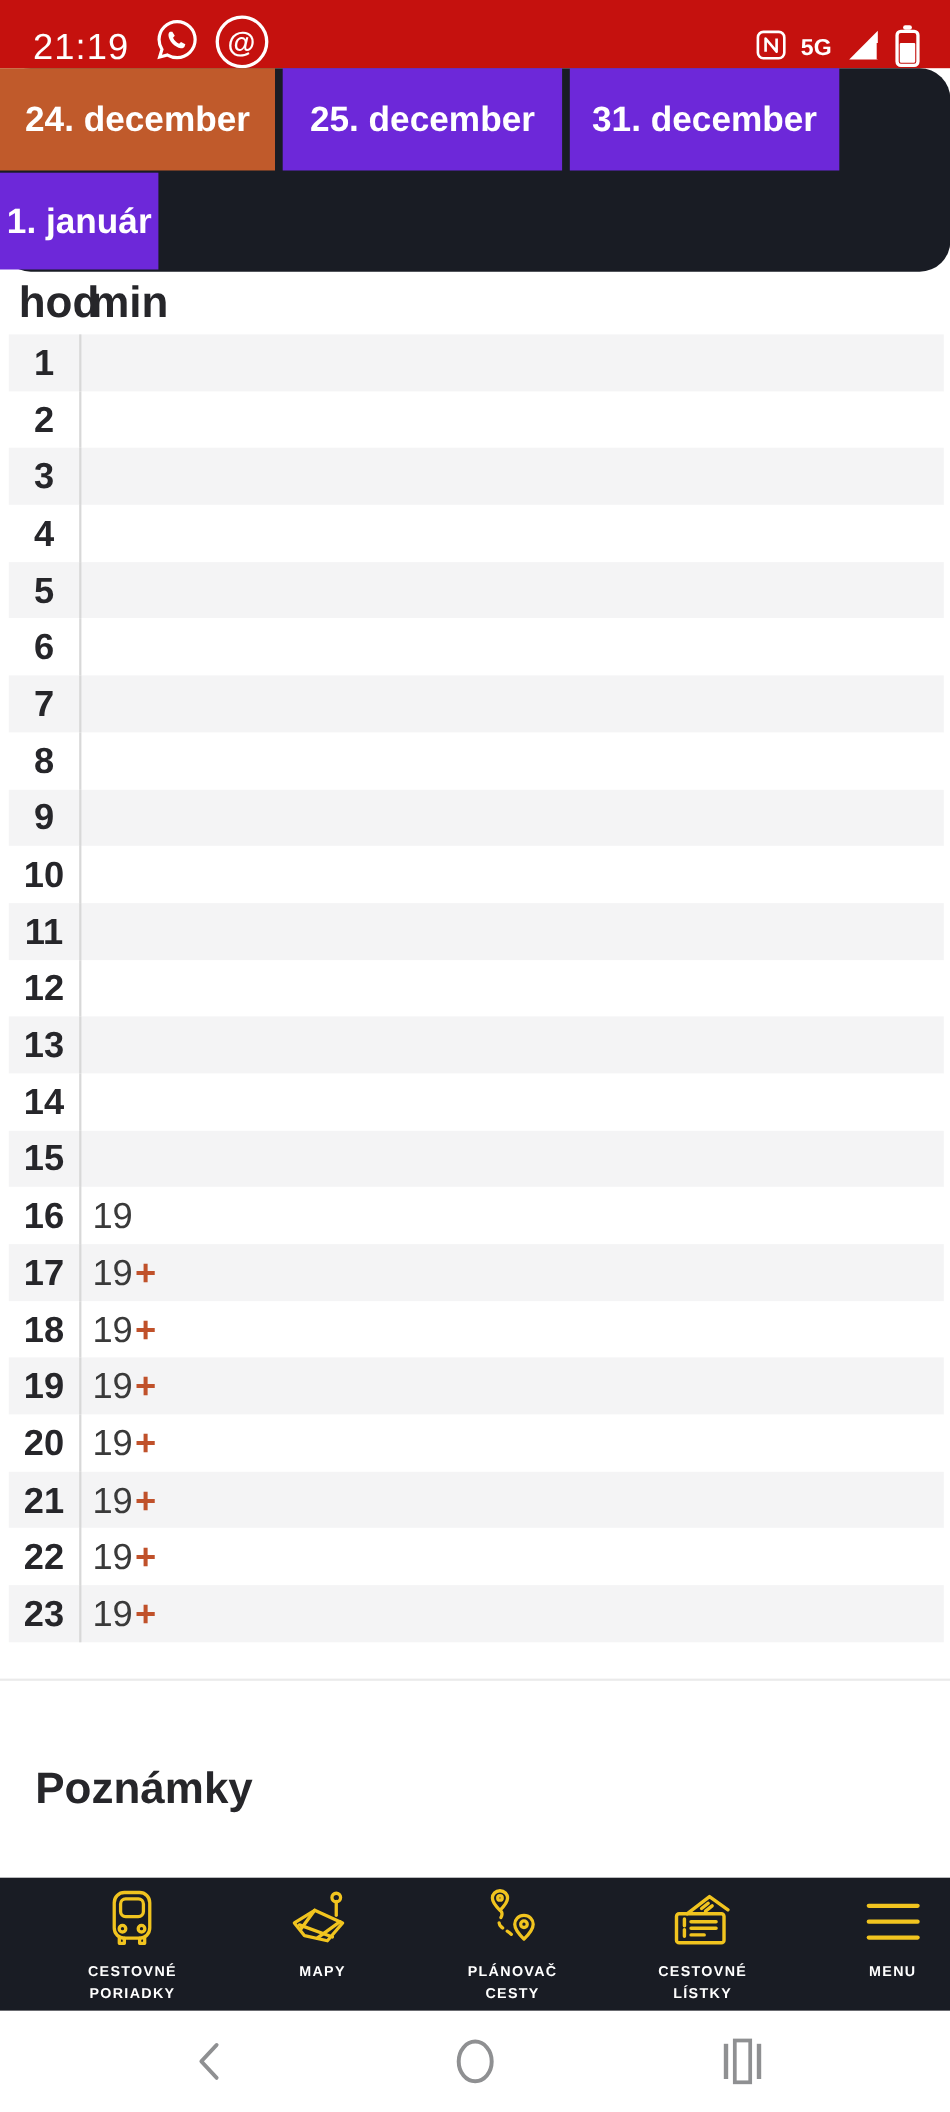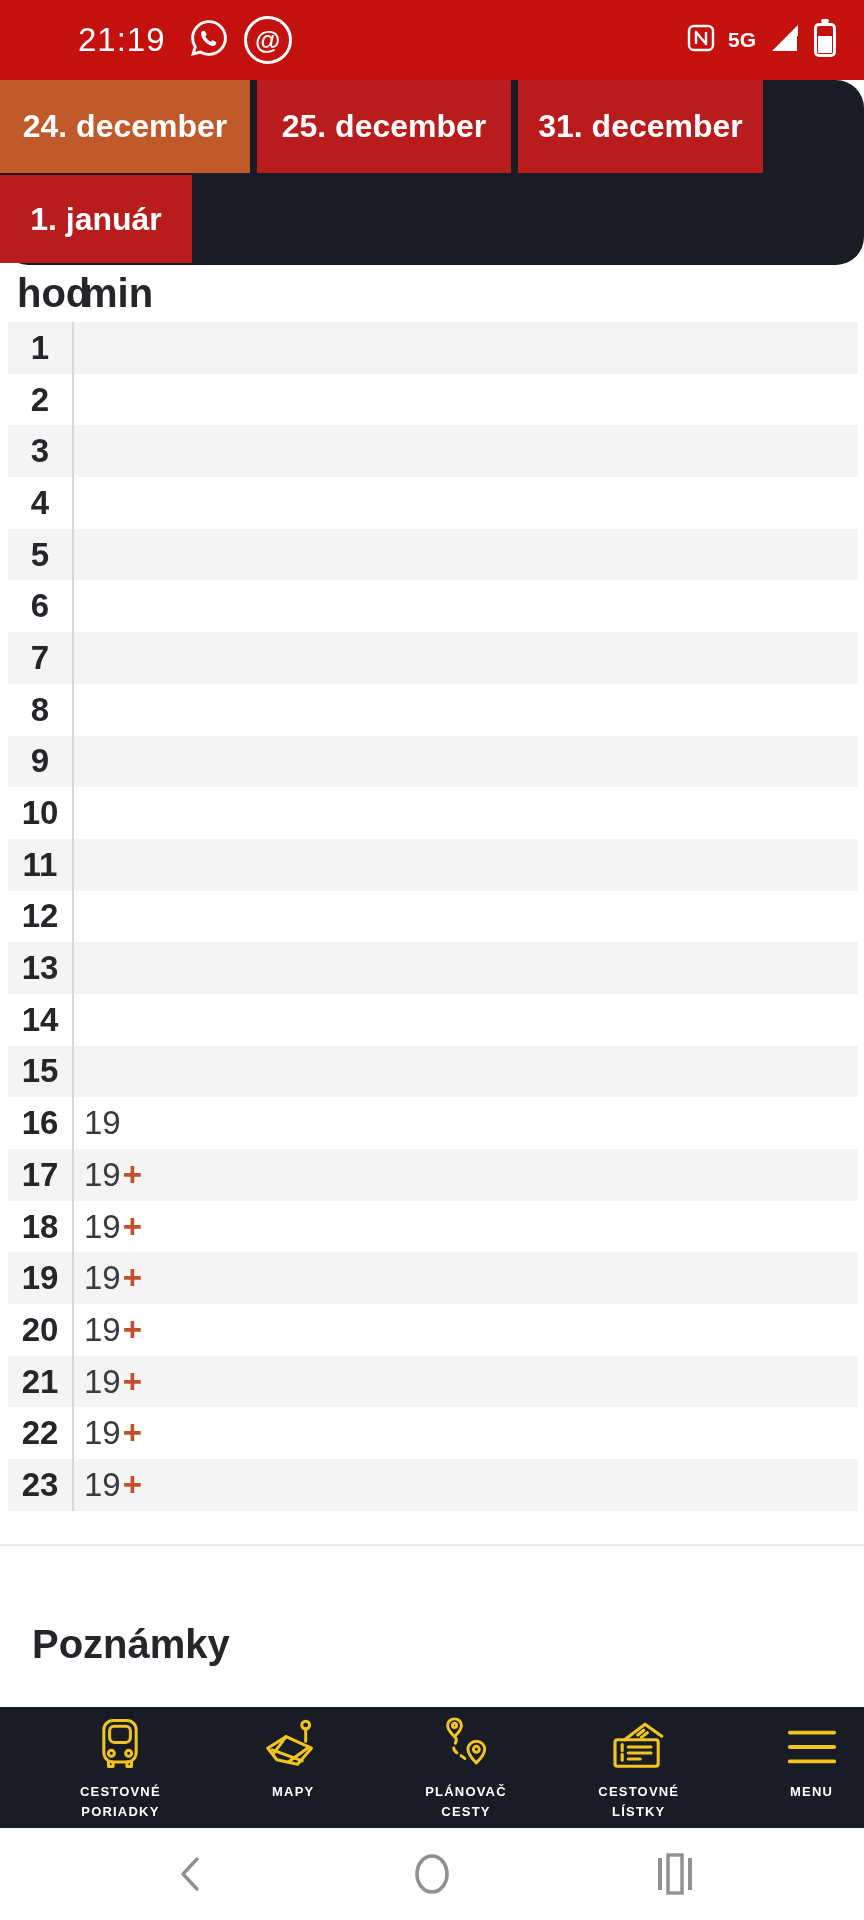--- a/index.html
+++ b/index.html
@@ -1,42 +1,42 @@
 <!DOCTYPE html>
 <html><head>
 <meta charset="utf-8">
 <style>
   html,body{margin:0;padding:0;}
   body{width:864px;height:1920px;background:#fff;font-family:"Liberation Sans",sans-serif;overflow:hidden;}
   .screen{position:relative;width:864px;height:1920px;background:#fff;}
 
   
-  .statusbar{height:80px;background:#c5110e;display:flex;align-items:center;color:#fff;padding-left:48px;}
+  .statusbar{height:62px;background:#c5110e;display:flex;align-items:flex-end;color:#fff;}
   .sb-time{font-size:33px;font-weight:500;margin-left:30px;letter-spacing:1px;}
   .sb-left-icons{display:flex;align-items:center;gap:14px;margin-left:22px;}
   .sb-spacer{flex:1;}
   .sb-right{display:flex;align-items:center;gap:13px;margin-right:28px;}
   .sb-5g{font-size:21px;font-weight:700;}
   .at-ring{display:flex;align-items:center;justify-content:center;width:42px;height:42px;border:3px solid #fff;border-radius:50%;font-size:26px;font-weight:700;line-height:1;}
   .battery{position:relative;width:22px;height:34px;border:3px solid #fff;border-radius:5px;box-sizing:border-box;}
   .battery:before{content:"";position:absolute;top:-7px;left:4px;width:8px;height:4px;background:#fff;border-radius:2px;}
   .battery-fill{position:absolute;left:1px;right:1px;bottom:1px;height:62%;background:#fff;border-radius:1px;}
 
   
   .tabs-area{background:#191c24;height:185px;border-radius:28px;}
   .tabs-row{display:flex;gap:7px;}
   .tabs-row-1{height:95px;}
   .tabs-row-2{height:90px;}
-  .tab{display:flex;align-items:center;justify-content:center;background:#b91c1c;color:#fff;
+  .tab{display:flex;align-items:center;justify-content:center;background:#6d28d9;color:#fff;
        font-size:32px;font-weight:600;height:93px;box-sizing:border-box;}
   .tab.selected{background:#c05a2b;}
   .tab-0{width:250px;}
   .tab-1{width:254px;}
   .tab-2{width:245px;}
-  .tab-3{width:192px;height:88px;}
+  .tab-3{width:144px;height:88px;}
 
   
   .thead{height:57px;display:flex;align-items:center;padding-left:17px;color:#26262a;font-weight:600;font-size:40px;}
   .thead .hod{display:inline-block;width:65px;}
   .thead .min{display:inline-block;}
   .trows{}
   .trow{display:flex;align-items:center;height:51.7px;margin:0 6px 0 8px;background:#fff;}
   .trow.odd{background:#f4f4f5;}
   .cell-hour{width:66px;height:100%;display:flex;align-items:center;justify-content:center;
              border-right:2px solid #d8d8d8;box-sizing:border-box;

